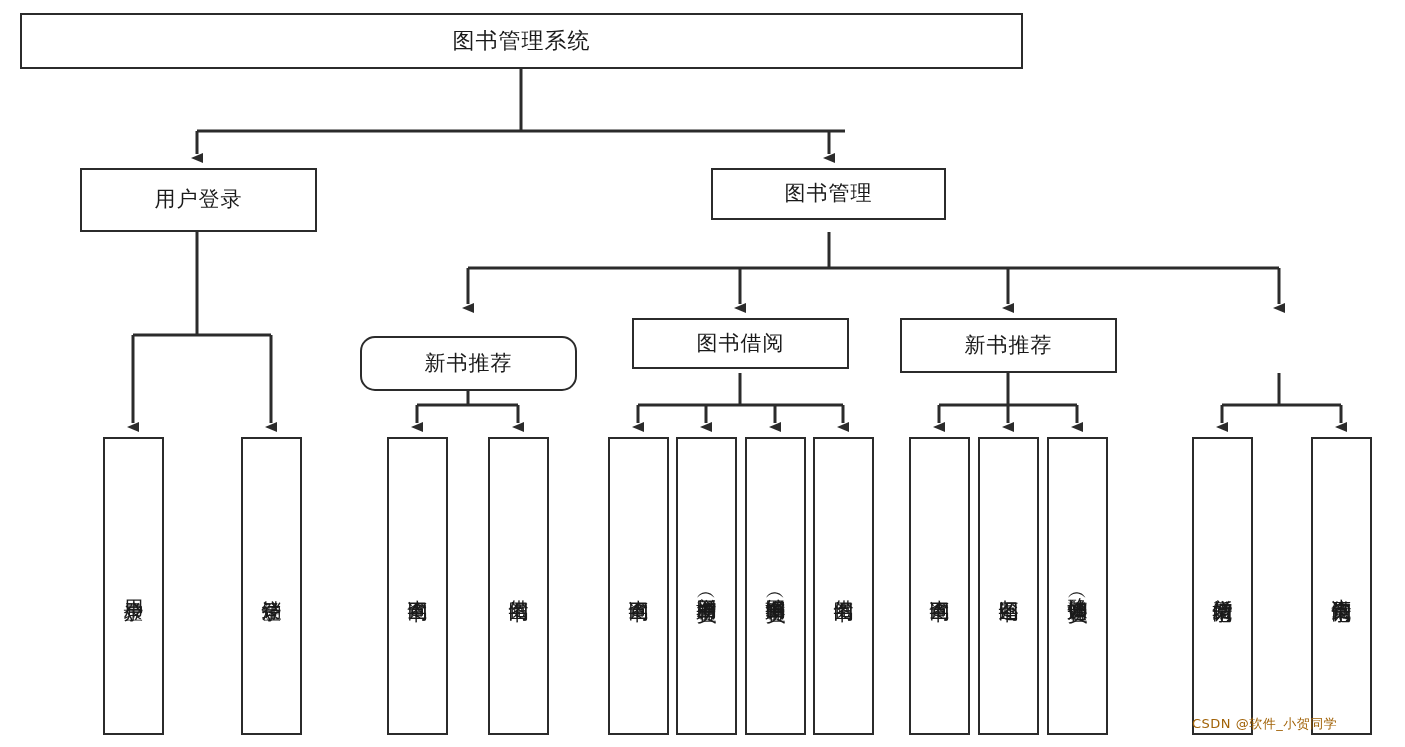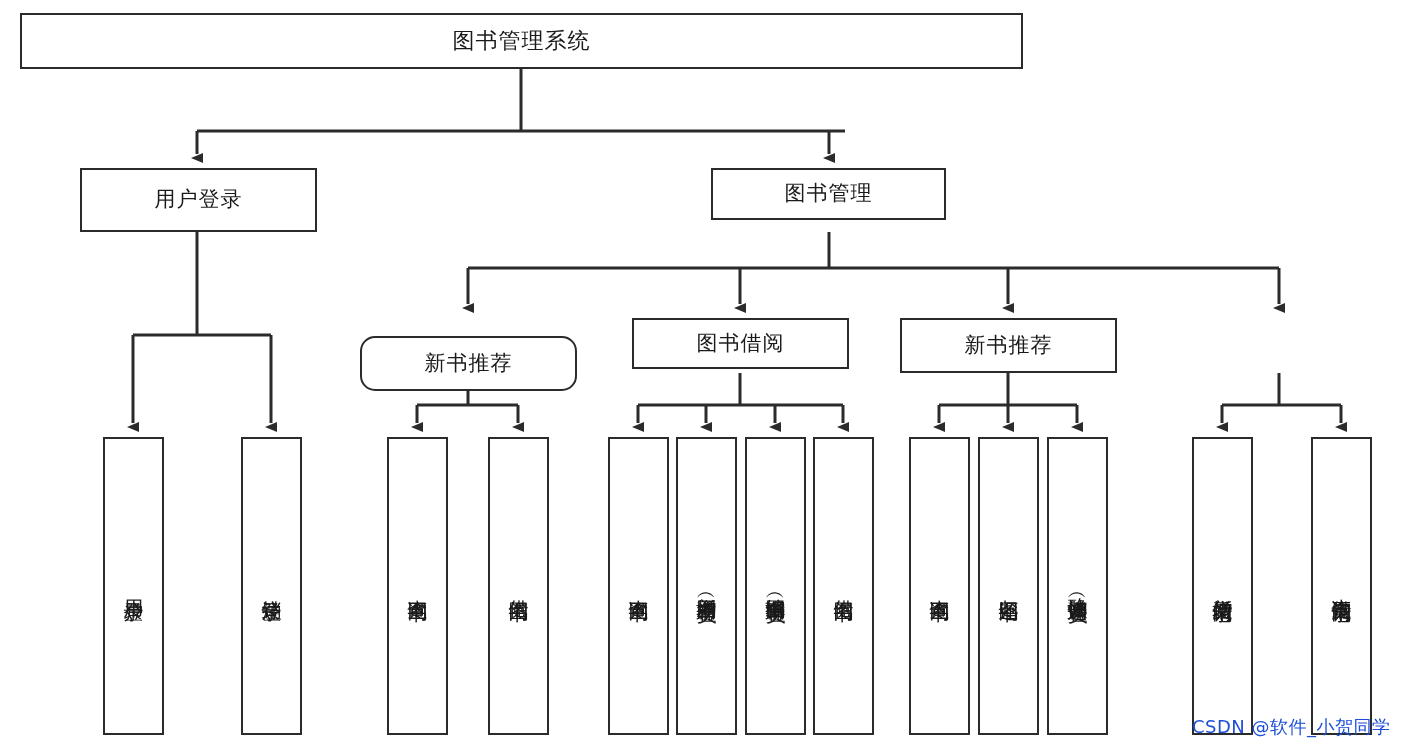--- a/index.html
+++ b/index.html
@@ -52,22 +52,22 @@
   }
   .vtext {
     writing-mode: vertical-rl;
     text-orientation: upright;
     -webkit-writing-mode: vertical-rl;
     line-height: 1.05;
     white-space: nowrap;
   }
   .watermark {
     position: absolute;
-    font-size: 18px;
-    color: #1d4ed8;
+    font-size: 13px;
+    color: #a16207;
     white-space: nowrap;
     letter-spacing: 0.5px;
   }
 </style>
 </head>
 <body>
 
 <div id="canvas">
 
   <svg class="links" viewBox="0 0 1405 747">

